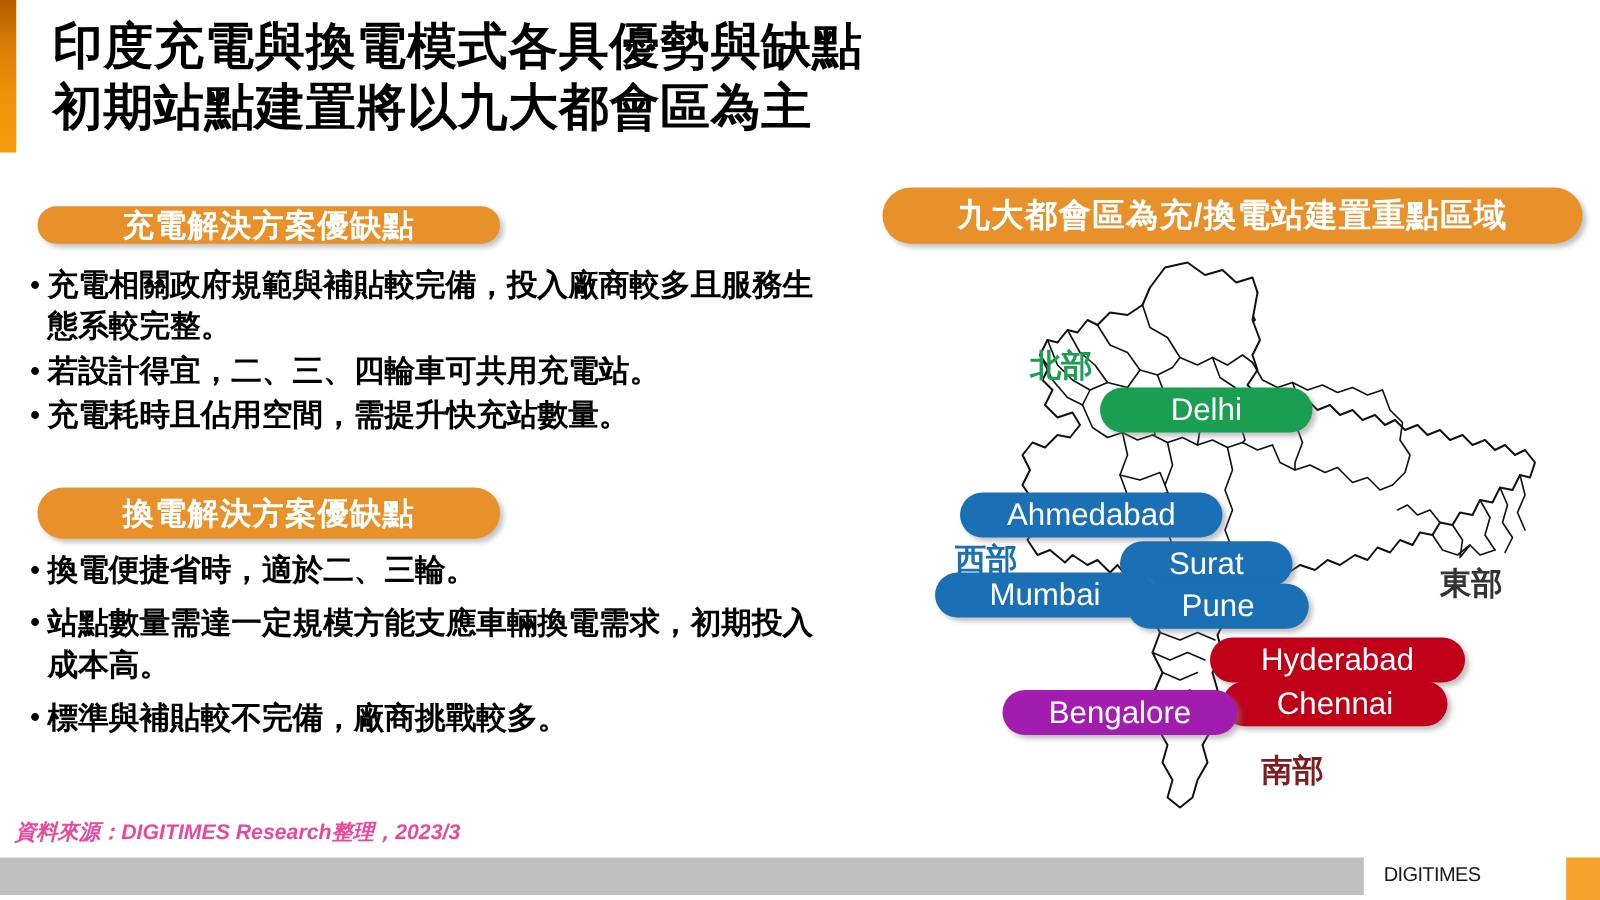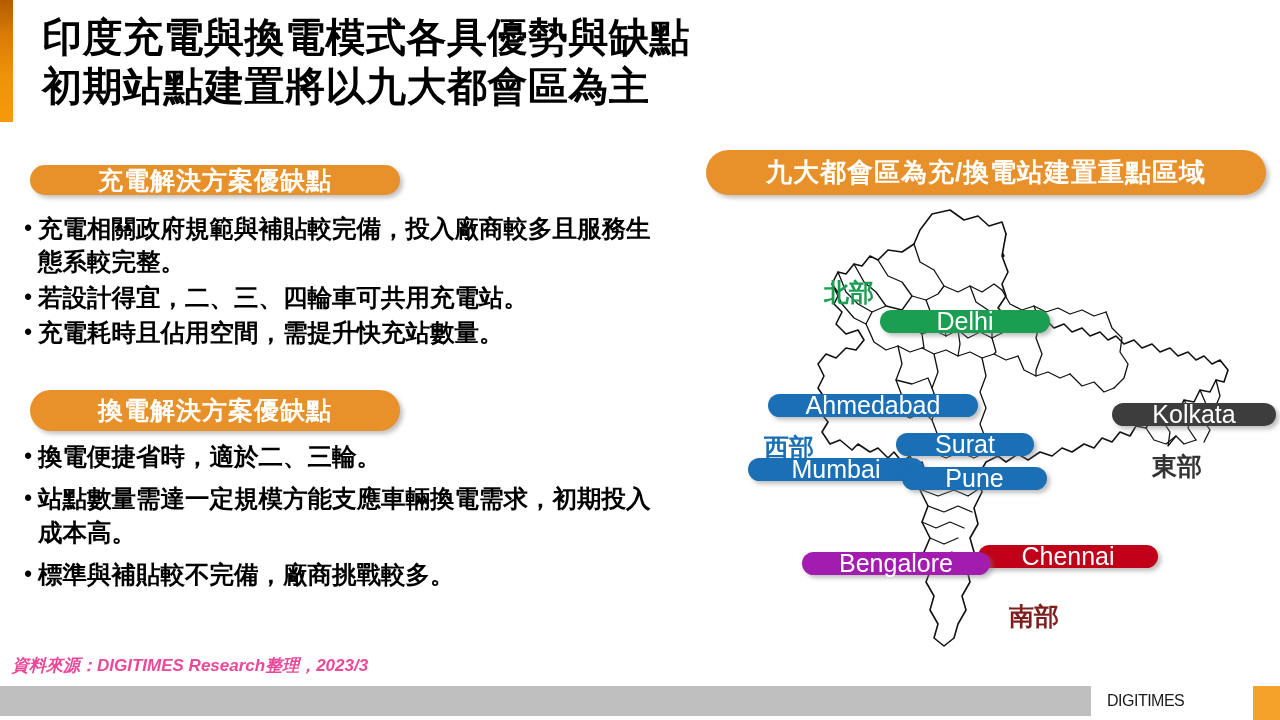--- a/index.html
+++ b/index.html
@@ -49,21 +49,21 @@
   .map-svg{position:absolute;left:0;top:0;width:560px;height:460px;}
   
   .region-label{
     position:absolute;font-size:25px;font-weight:bold;white-space:nowrap;
   }
   
   .city-pill{
     position:absolute;display:flex;align-items:center;justify-content:center;
     border-radius:30px;color:#ffffff;font-size:25px;
     box-shadow:3px 3px 4px rgba(130,130,130,0.5);
-    white-space:nowrap;padding:0 14px;height:23px;
+    white-space:nowrap;padding:0 14px;height:36px;
   }
   
   .source-note{
     position:absolute;left:12px;top:654px;font-size:17px;font-weight:bold;color:#ec4899;
     white-space:nowrap;
     font-style:italic;
   }
   .footer-bar{position:absolute;left:0;top:686px;width:1091px;height:30px;background:#bfbfbf;}
   .logo{
     position:absolute;left:1107px;top:688px;height:26px;
@@ -195,21 +195,21 @@
   <div class="region-label" style="left:118px;top:76px;color:#1a9e52;">北部</div>
   <div class="region-label" style="left:58px;top:231px;color:#1a6fb5;">西部</div>
   <div class="region-label" style="left:446px;top:250px;color:#333333;">東部</div>
   <div class="region-label" style="left:303px;top:400px;color:#7f1d1d;">南部</div>
 
   <div class="city-pill" style="left:174px;top:110px;width:142px;background:#1a9e52;">Delhi</div>
   <div class="city-pill" style="left:62px;top:194px;width:182px;background:#1a6fb5;">Ahmedabad</div>
   <div class="city-pill" style="left:190px;top:233px;width:110px;background:#1a6fb5;">Surat</div>
   <div class="city-pill" style="left:42px;top:258px;width:148px;background:#1a6fb5;">Mumbai</div>
   <div class="city-pill" style="left:196px;top:267px;width:117px;background:#1a6fb5;">Pune</div>
-  <div class="city-pill" style="left:406px;top:203px;width:136px;background:#3d3d3d;">Kolkata</div>
+  <div class="city-pill" style="left:262px;top:310px;width:176px;background:#c00018;">Hyderabad</div>
   <div class="city-pill" style="left:272px;top:345px;width:152px;background:#c00018;">Chennai</div>
   <div class="city-pill" style="left:96px;top:352px;width:160px;background:#a21caf;">Bengalore</div>
 </div>
 
 <div class="source-note">資料來源：DIGITIMES Research整理，2023/3</div>
 <div class="footer-bar"></div>
 <div class="logo">
   <span class="logo-text">DIGITIMES</span>
 </div>
 <div class="page-num">10</div>

